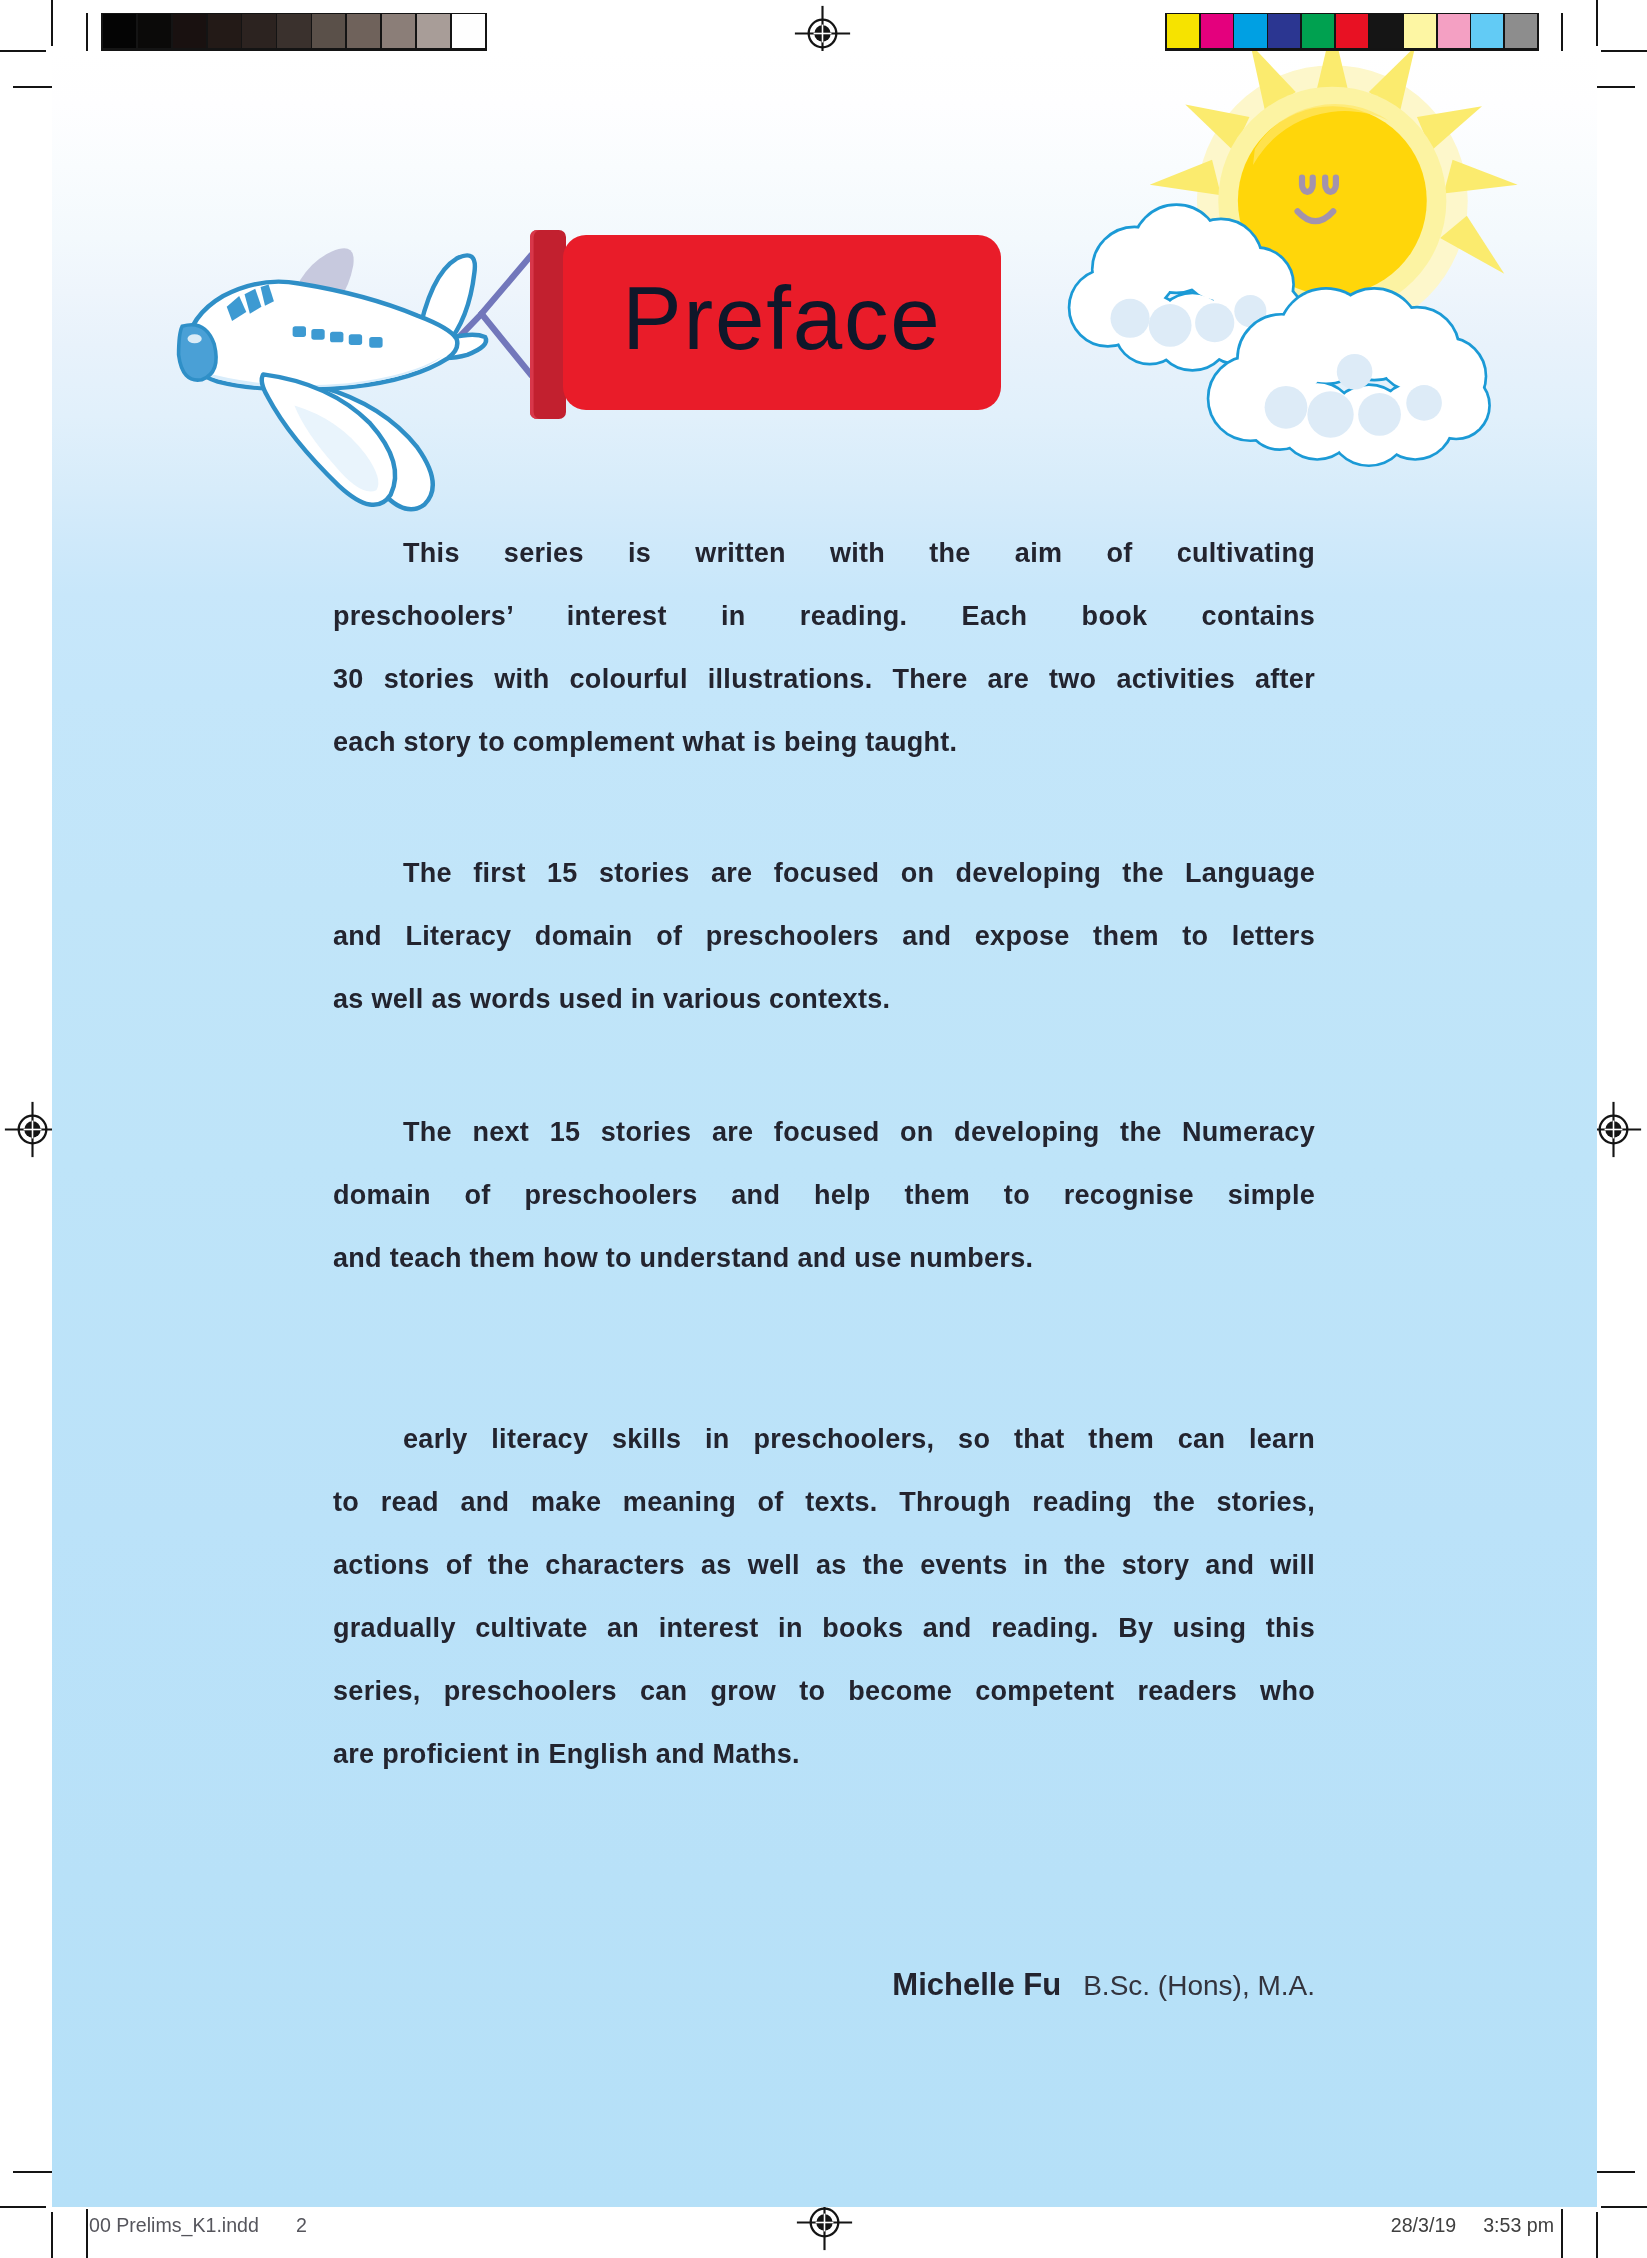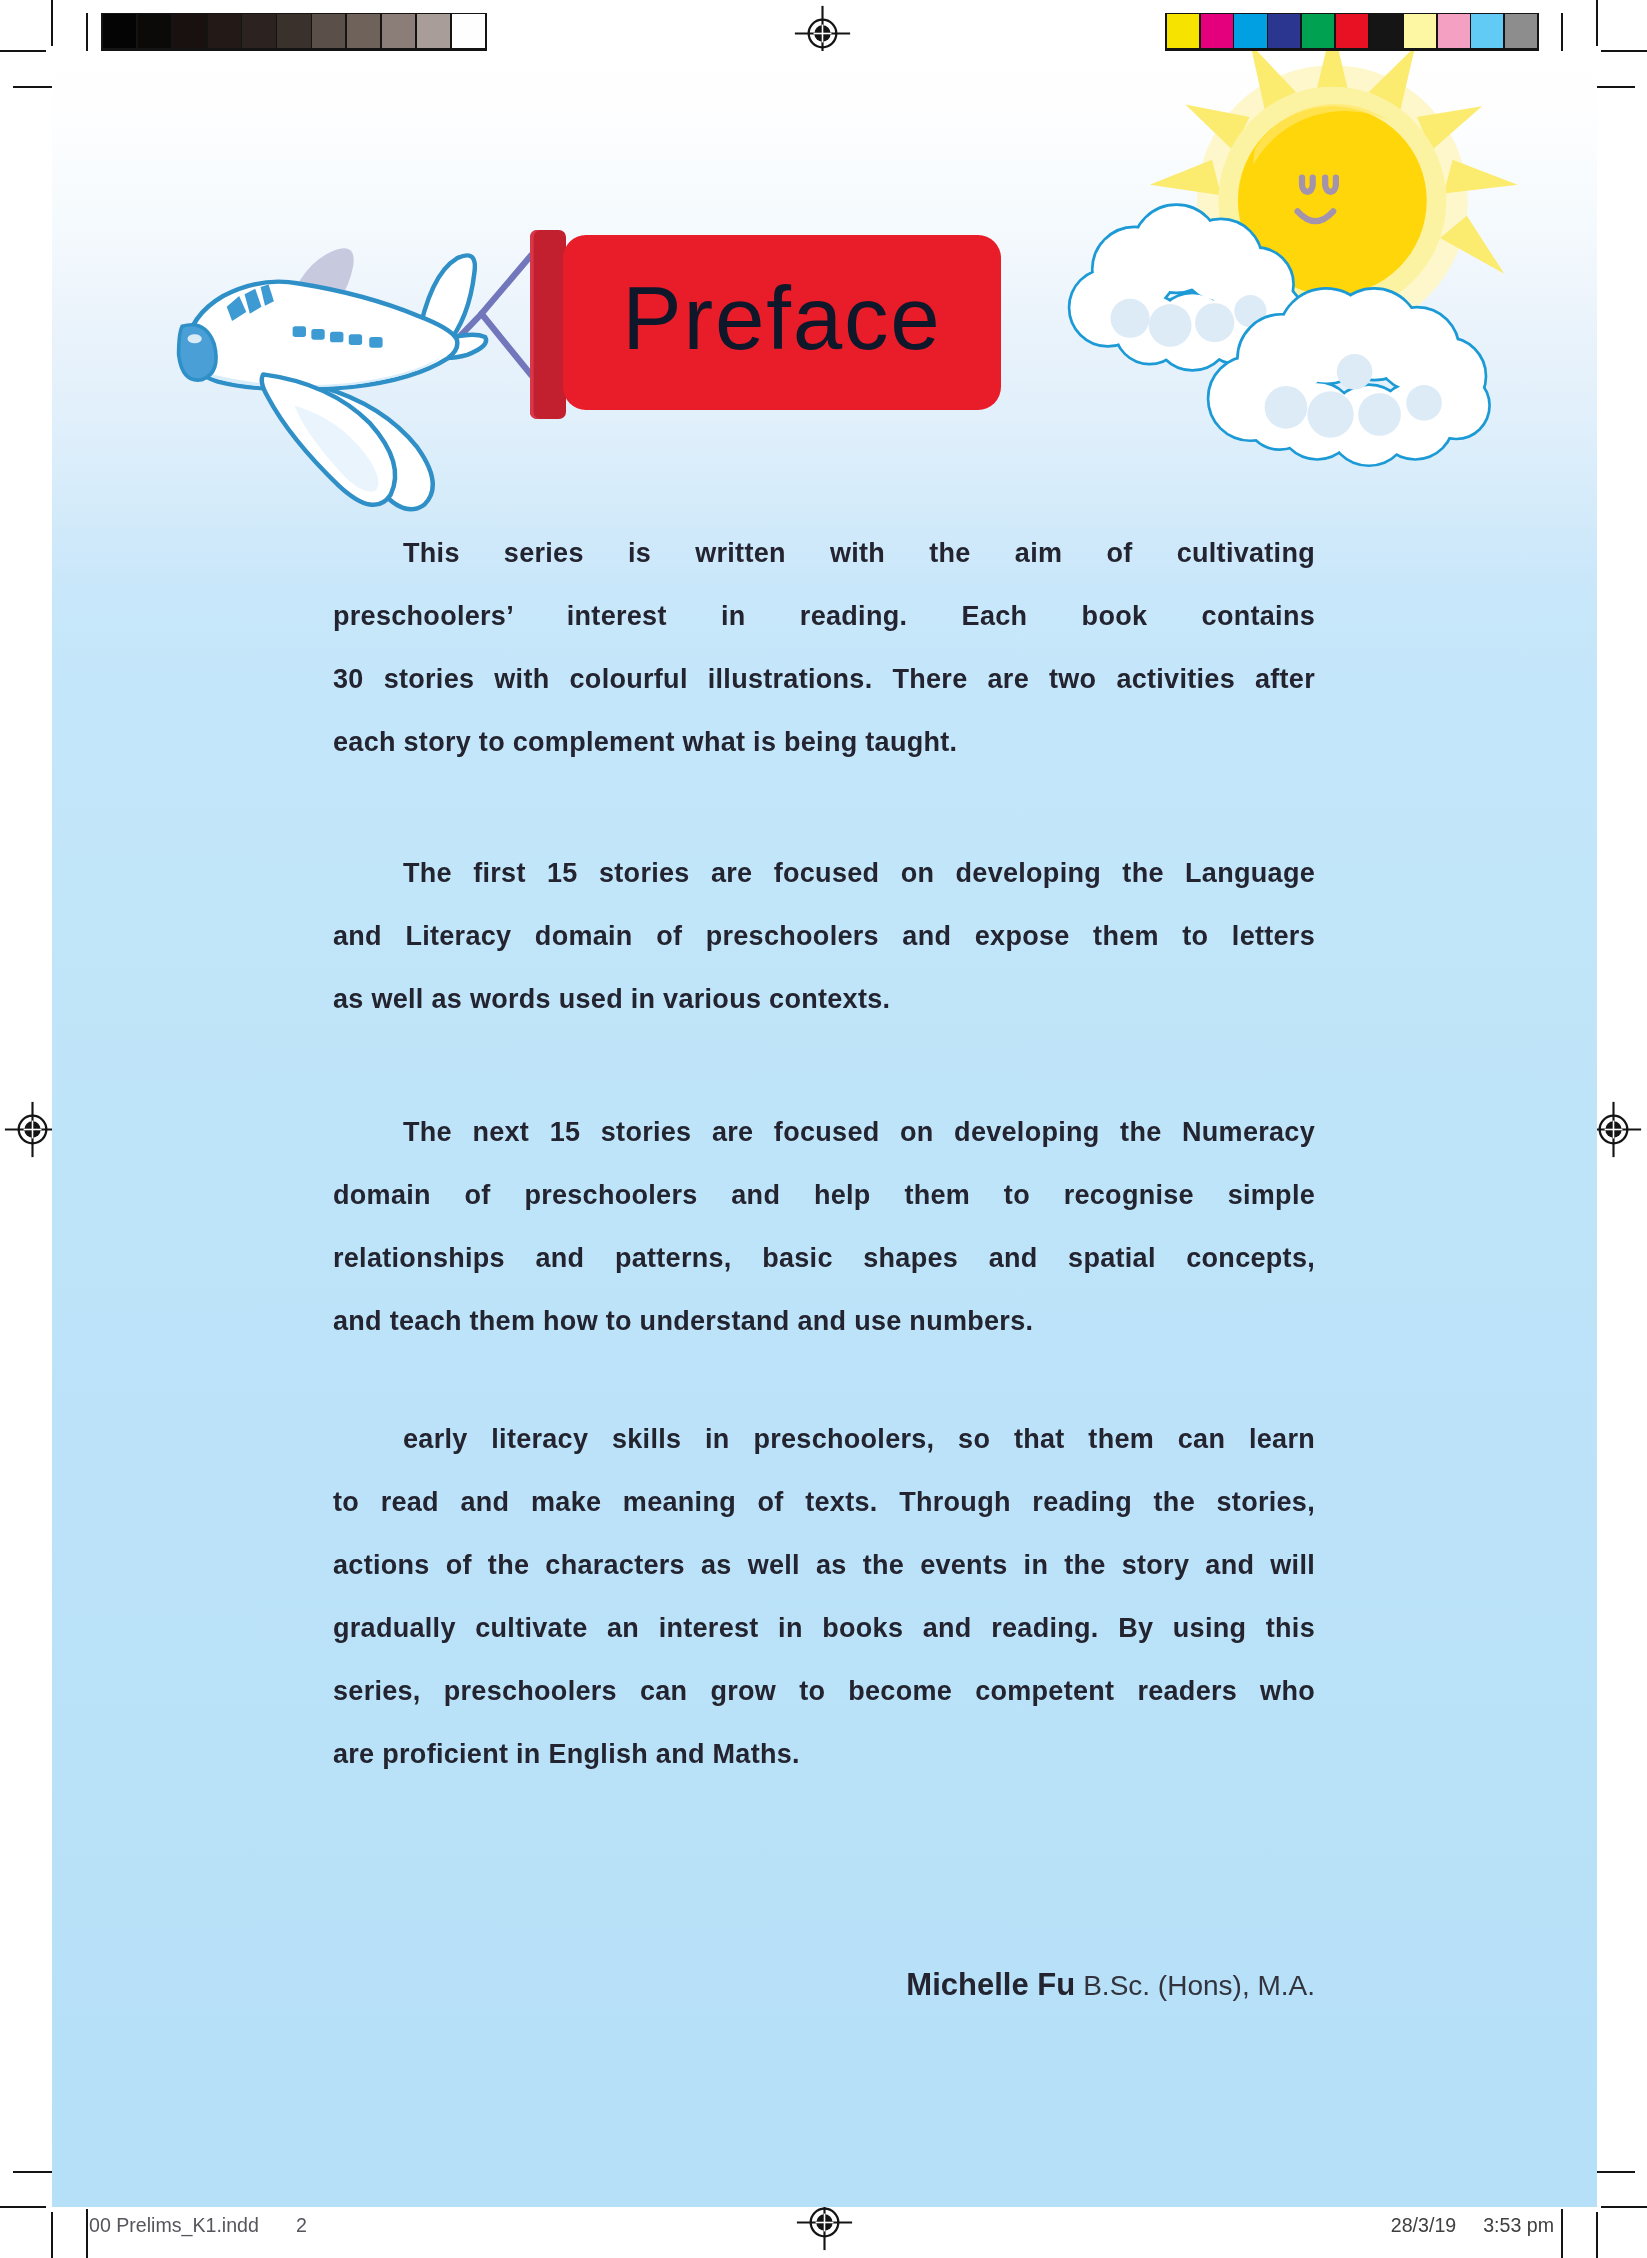--- a/index.html
+++ b/index.html
@@ -27,21 +27,21 @@
   .banner-title{color:#0f172a;font-size:89px;font-weight:400;letter-spacing:1.8px;transform:translateY(-3.6px);}
 
   
   .para{position:absolute;left:281px;width:982px;color:#23242f;font-size:27px;font-weight:700;line-height:63px;letter-spacing:0.3px;}
   .jline{text-align:justify;text-align-last:justify;white-space:normal;}
   .jline.last{text-align-last:left;}
   .para .jline:first-child{text-indent:70px;}
 
   .signature{position:absolute;right:282px;top:1916px;color:#23242f;white-space:nowrap;}
   .sig-name{font-size:31px;font-weight:700;}
-  .sig-cred{font-size:28px;font-weight:400;color:#33333d;margin-left:8px;}
+  .sig-cred{font-size:28px;font-weight:400;color:#33333d;margin-left:22px;}
 
   
   .footer-left{position:absolute;left:89px;top:2214px;font-size:19.6px;color:#55555c;}
   .footer-left .pgnum{margin-left:37px;}
   .footer-right{position:absolute;right:94px;top:2214px;font-size:19.6px;color:#404040;}
   .footer-right .time{margin-left:27px;}
 </style>
 </head>
 <body>
 
@@ -259,21 +259,20 @@
       <div class="jline last">each story to complement what is being taught.</div>
     </div>
   <div class="para" style="top:791px">
       <div class="jline">The first 15 stories are focused on developing the Language</div>
       <div class="jline">and Literacy domain of preschoolers and expose them to letters</div>
       <div class="jline last">as well as words used in various contexts.</div>
     </div>
   <div class="para" style="top:1050px">
       <div class="jline">The next 15 stories are focused on developing the Numeracy</div>
       <div class="jline">domain of preschoolers and help them to recognise simple</div>
-      <div class="jline">relationships and patterns, basic shapes and spatial concepts,</div>
       <div class="jline last">and teach them how to understand and use numbers.</div>
     </div>
   <div class="para" style="top:1357px">
       <div class="jline">early literacy skills in preschoolers, so that them can learn</div>
       <div class="jline">to read and make meaning of texts. Through reading the stories,</div>
       <div class="jline">actions of the characters as well as the events in the story and will</div>
       <div class="jline">gradually cultivate an interest in books and reading. By using this</div>
       <div class="jline">series, preschoolers can grow to become competent readers who</div>
       <div class="jline last">are proficient in English and Maths.</div>
     </div>

